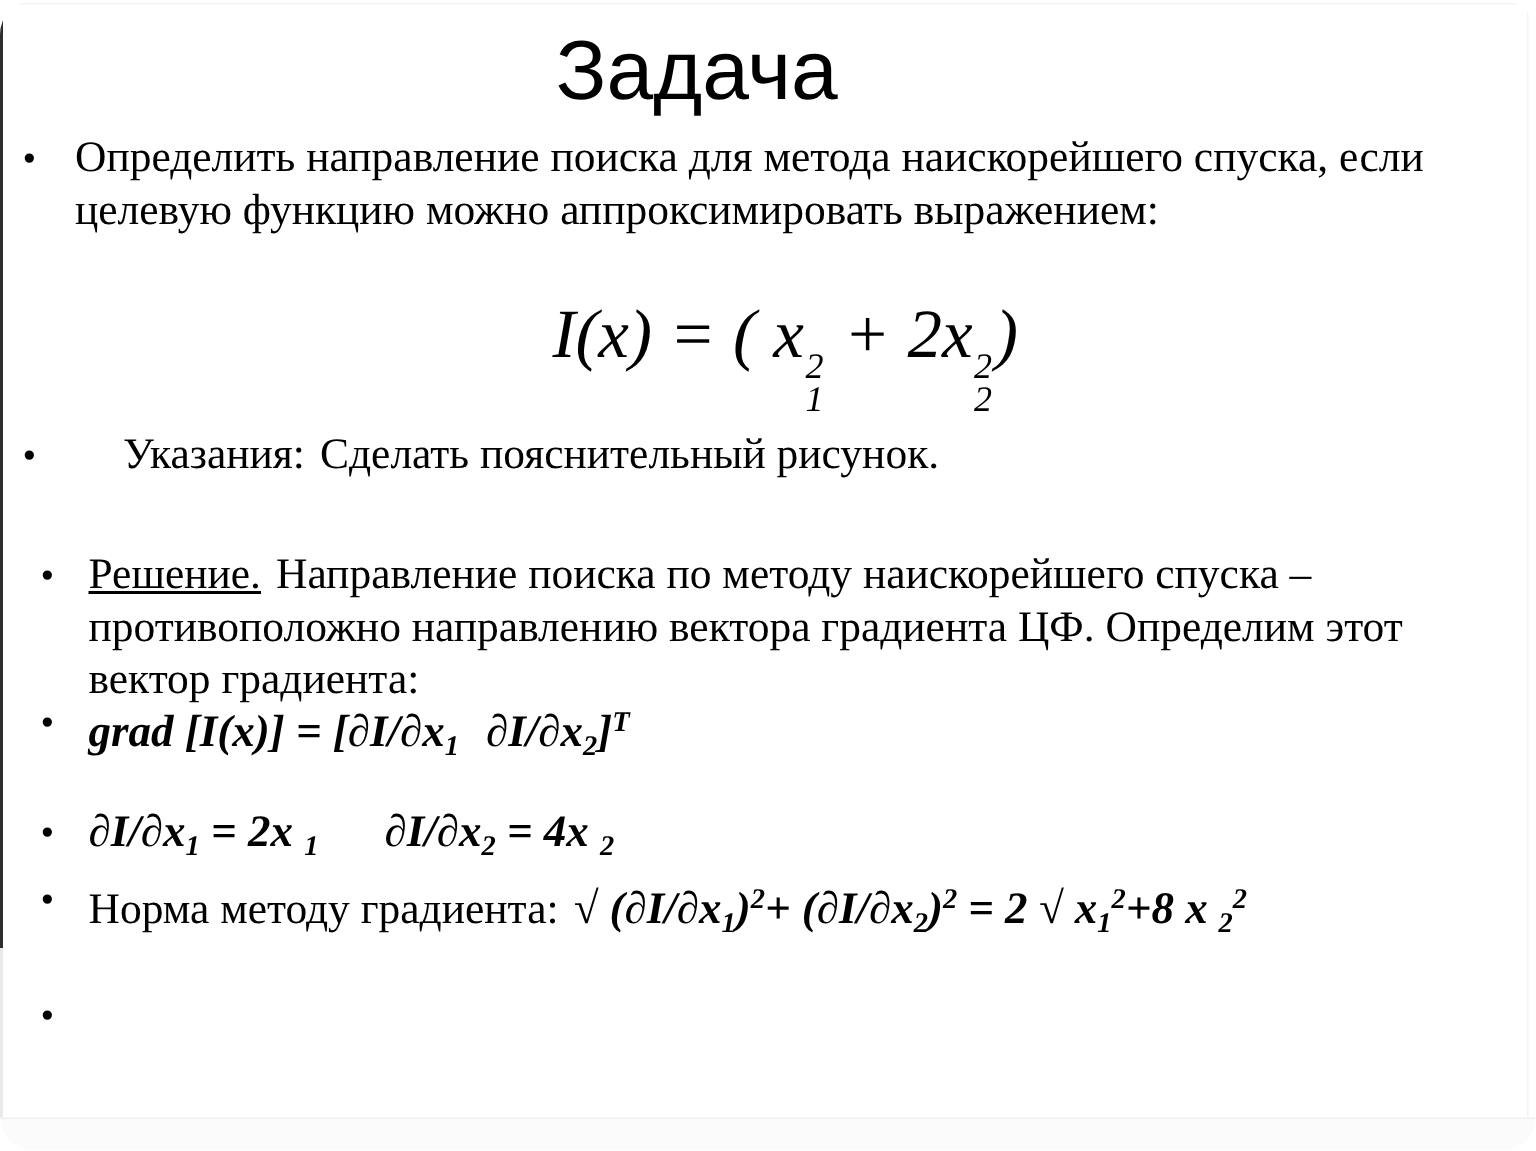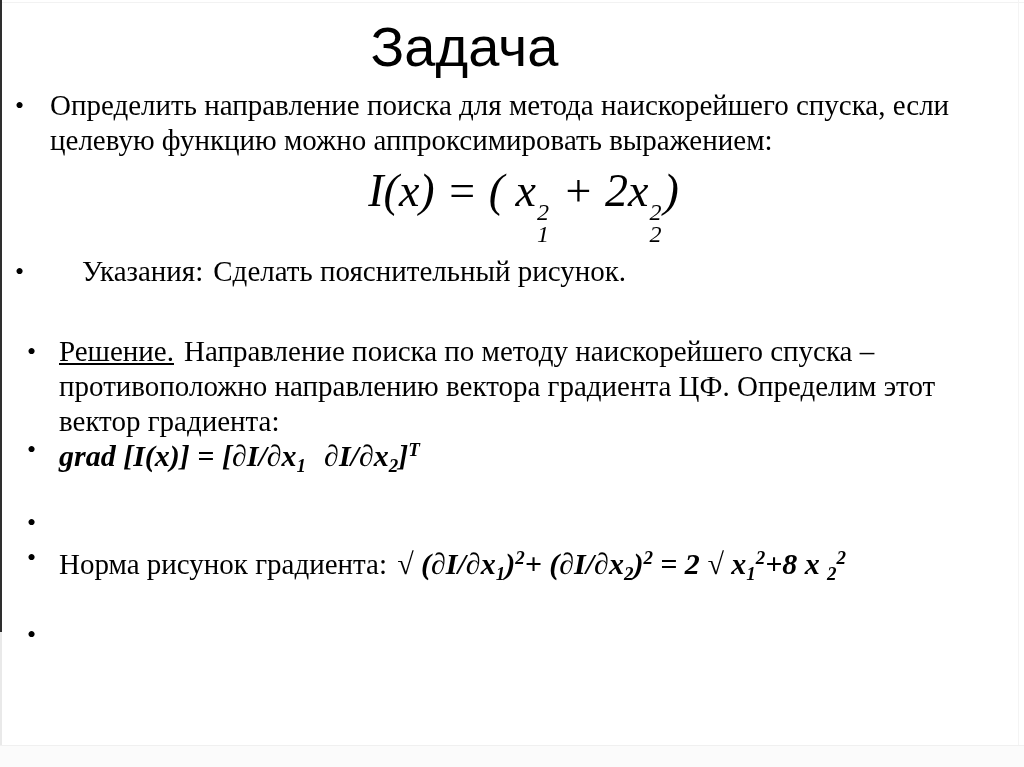--- a/index.html
+++ b/index.html
@@ -1,38 +1,38 @@
 <!DOCTYPE html>
 <html><head>
 <meta charset="utf-8">
 <style>
   html,body{margin:0;padding:0;background:#fff;}
   .slide{position:relative;width:1024px;height:767px;background:#ffffff;overflow:hidden;
-         font-family:"Liberation Serif", serif;color:#000;}
+         font-family:"Liberation Serif", serif;color:#000;border-radius:23px;}
   
   .edge-left{position:absolute;left:0;top:0;width:2px;height:632px;background:#2e2e2e;}
   .edge-left-light{position:absolute;left:0;top:632px;width:2px;height:114px;background:#e9e9e9;}
   .edge-top{position:absolute;top:2px;left:0;right:0;height:1px;background:#f2f2f2;}
   .edge-right{position:absolute;right:5px;top:0;width:1px;height:745px;background:#f4f4f4;}
   .bottom-band{position:absolute;bottom:0;left:0;right:0;height:21px;background:#fbfbfb;border-top:1px solid #f0f0f0;}
 
   .title{font-family:"Liberation Sans", sans-serif;font-size:56px;font-weight:400;
          text-align:center;margin:14px 95px 0 0;line-height:66px;color:#000;}
 
   .content{font-size:29px;line-height:35px;}
   .row{display:flex;align-items:flex-start;}
   .row .dot{flex:0 0 auto;text-align:left;font-size:26px;}
   .l1{padding-left:15px;}
   .l1 .dot{width:35px;}
   .l2{padding-left:27px;}
   .l2 .dot{width:32px;}
   .txt{max-width:940px;}
 
   .b1{margin-top:8px;}
-  .formula{margin-top:2px;height:62px;text-align:center;font-size:46px;font-style:italic;line-height:62px;padding-left:23px;}
+  .formula{margin-top:34px;height:62px;text-align:center;font-size:46px;font-style:italic;line-height:62px;padding-left:23px;}
   .b2{margin-top:32px;}
   .b3{margin-top:45px;}
   .b4{margin-top:-7px;}
   .b5{margin-top:22px;}
   .b6{margin-top:0px;}
   .b7{margin-top:26px;}
 
   .it{margin-left:32px;}
   .u{text-decoration:underline;}
   .lbl{margin-right:10px;}
@@ -98,26 +98,31 @@
 
     <div class="row l2 b4">
       <span class="dot">•</span>
       <div class="txt mathbi">
         <span>grad [I(x)] = [∂I/∂x</span><span class="sub">1</span><span class="gap-sm">∂I/∂x</span><span class="sub">2</span><span>]</span><span class="sup">T</span>
       </div>
     </div>
 
     <div class="row l2 b5">
       <span class="dot">•</span>
+      <div class="txt mathbi">
+        <span>∂I/∂x</span><span class="sub">1</span>
+        <span>= 2x</span> <span class="sub">1</span><span class="gap-lg">∂I/∂x</span><span class="sub">2</span>
+        <span>= 4x</span> <span class="sub">2</span>
+      </div>
     </div>
 
     <div class="row l2 b6">
       <span class="dot">•</span>
       <div class="txt">
-        <span class="lbl">Норма рисунок градиента:</span><span class="mathbi">√ (∂I/∂x</span><span class="sub">1</span><span class="mathbi">)</span><span class="sup">2</span><span class="mathbi">+ (∂I/∂x</span><span class="sub">2</span><span class="mathbi">)</span><span class="sup">2</span>
+        <span class="lbl">Норма методу градиента:</span><span class="mathbi">√ (∂I/∂x</span><span class="sub">1</span><span class="mathbi">)</span><span class="sup">2</span><span class="mathbi">+ (∂I/∂x</span><span class="sub">2</span><span class="mathbi">)</span><span class="sup">2</span>
         <span class="mathbi">= 2 √ x</span><span class="sub">1</span><span class="sup">2</span><span class="mathbi">+8 x</span>
         <span class="sub">2</span><span class="sup">2</span>
       </div>
     </div>
 
     <div class="row l2 b7">
       <span class="dot">•</span>
     </div>
 
   </div>

